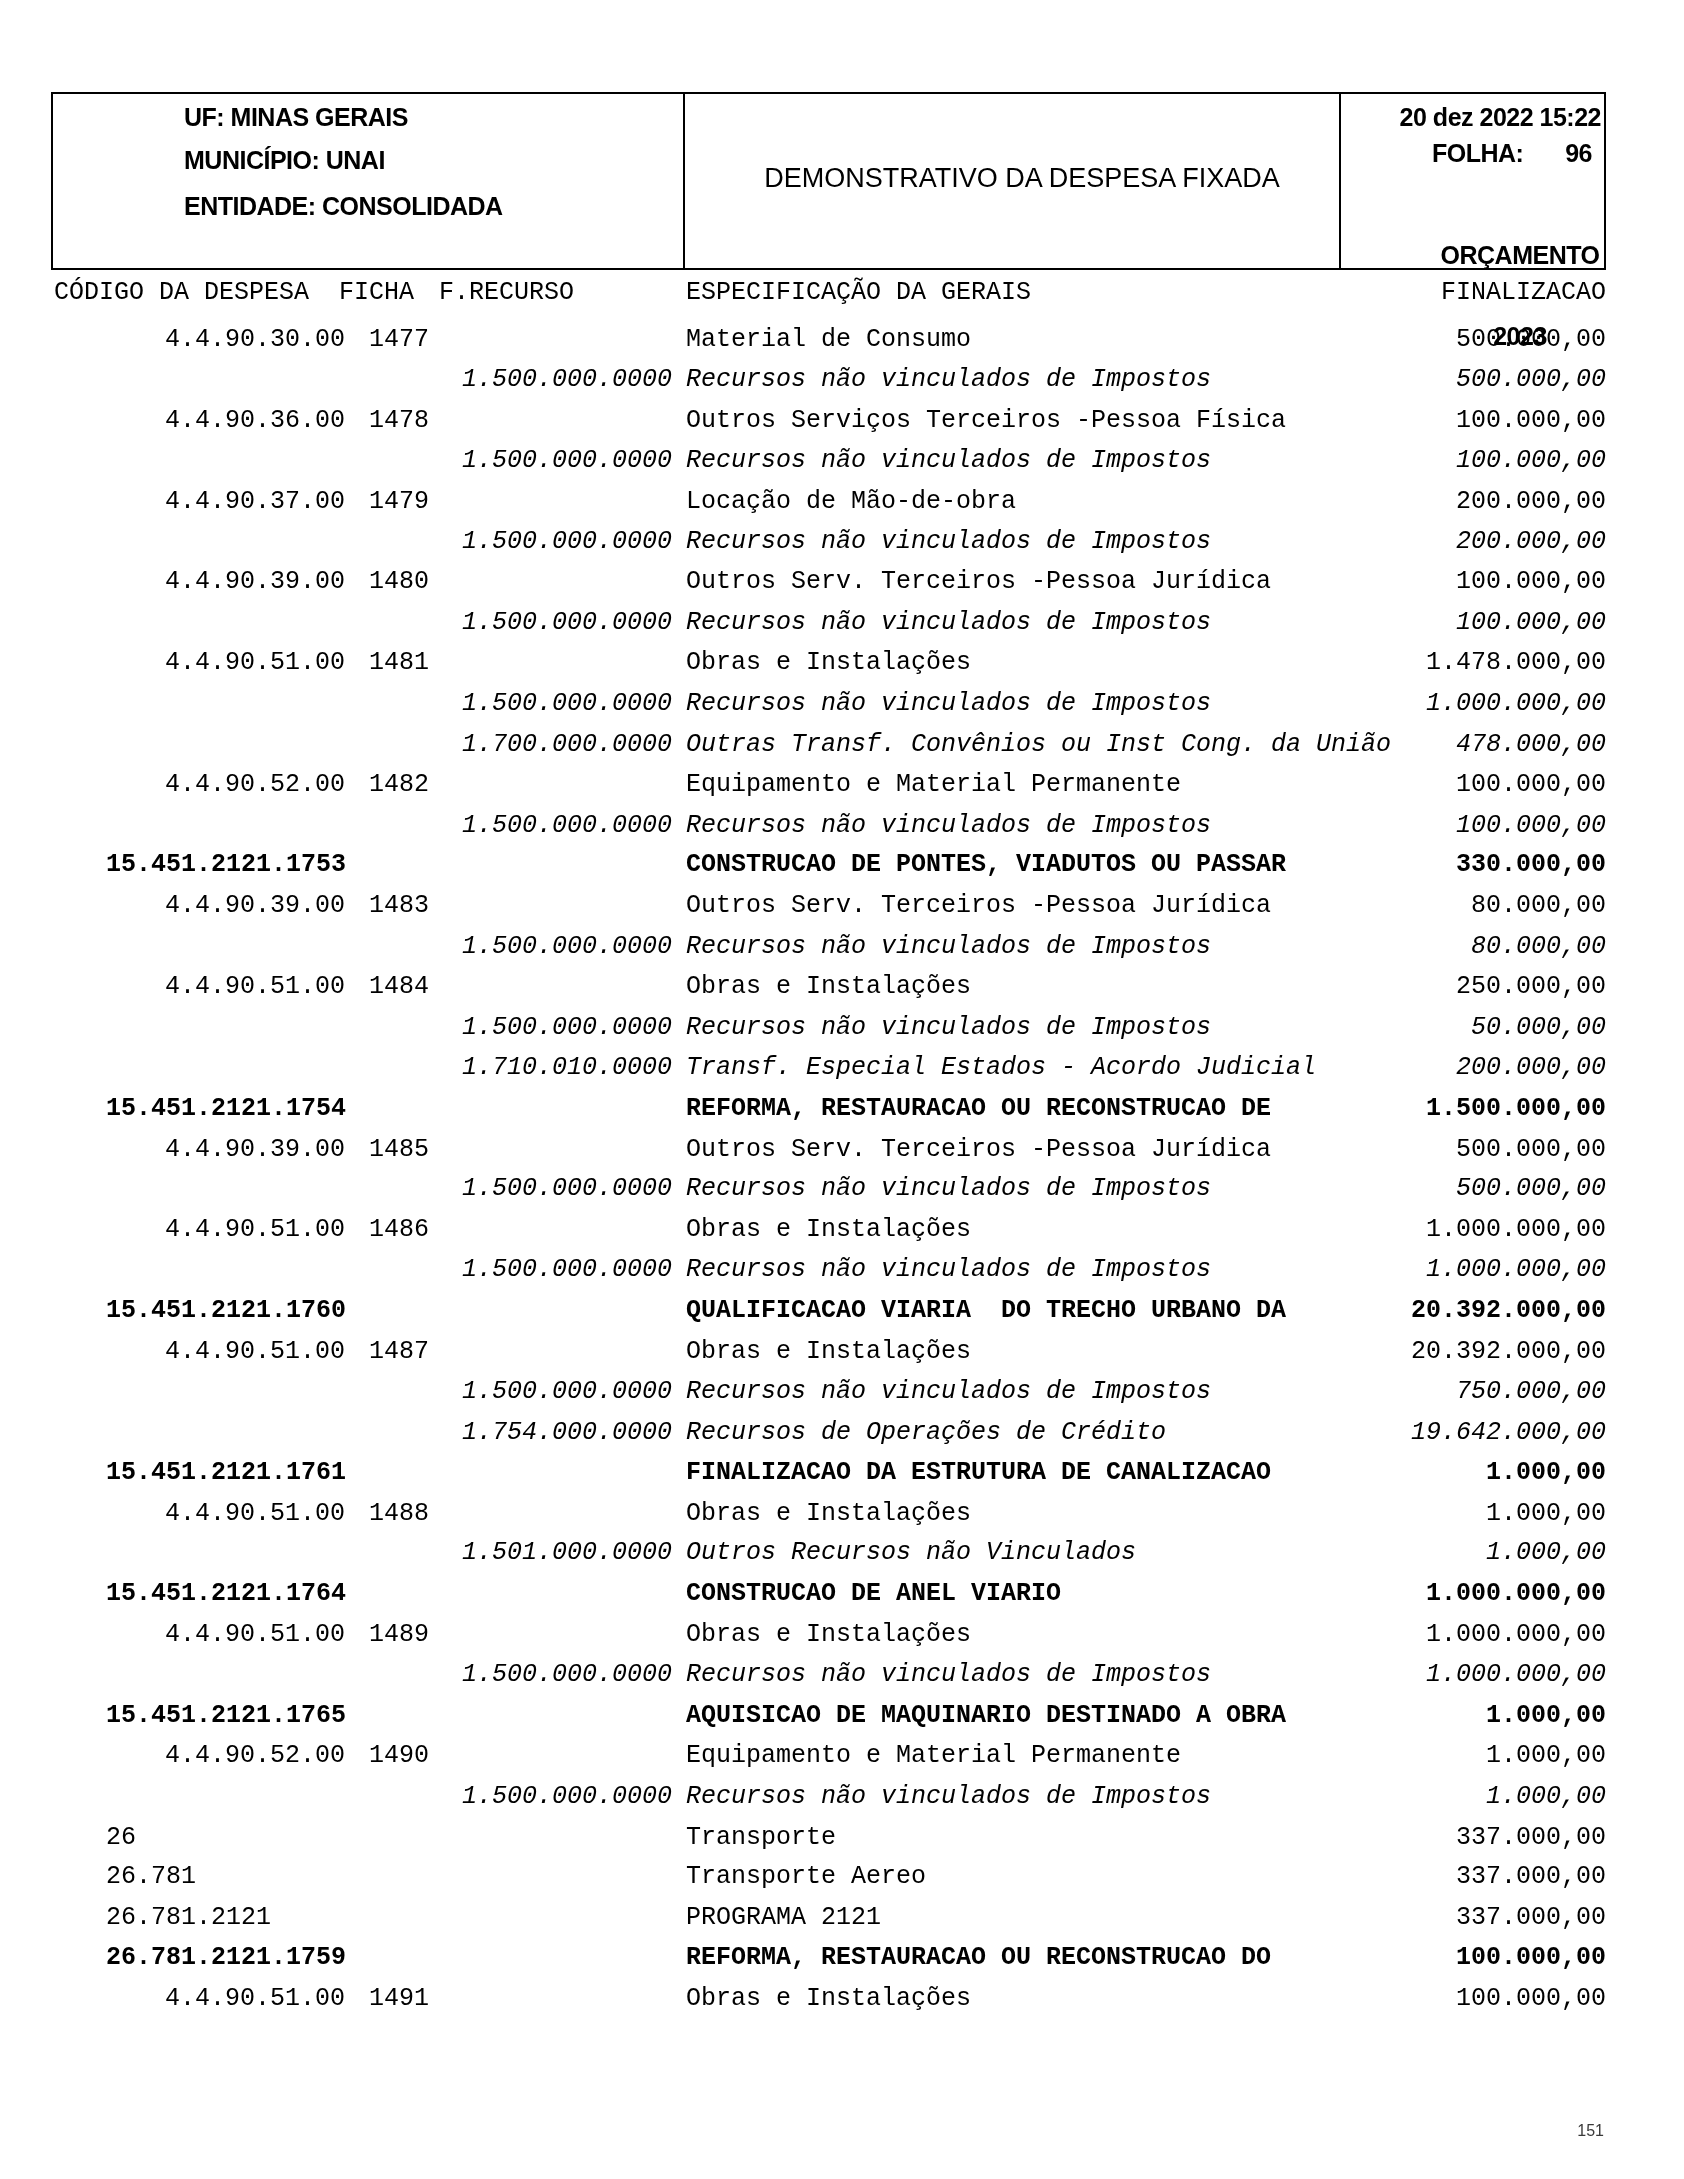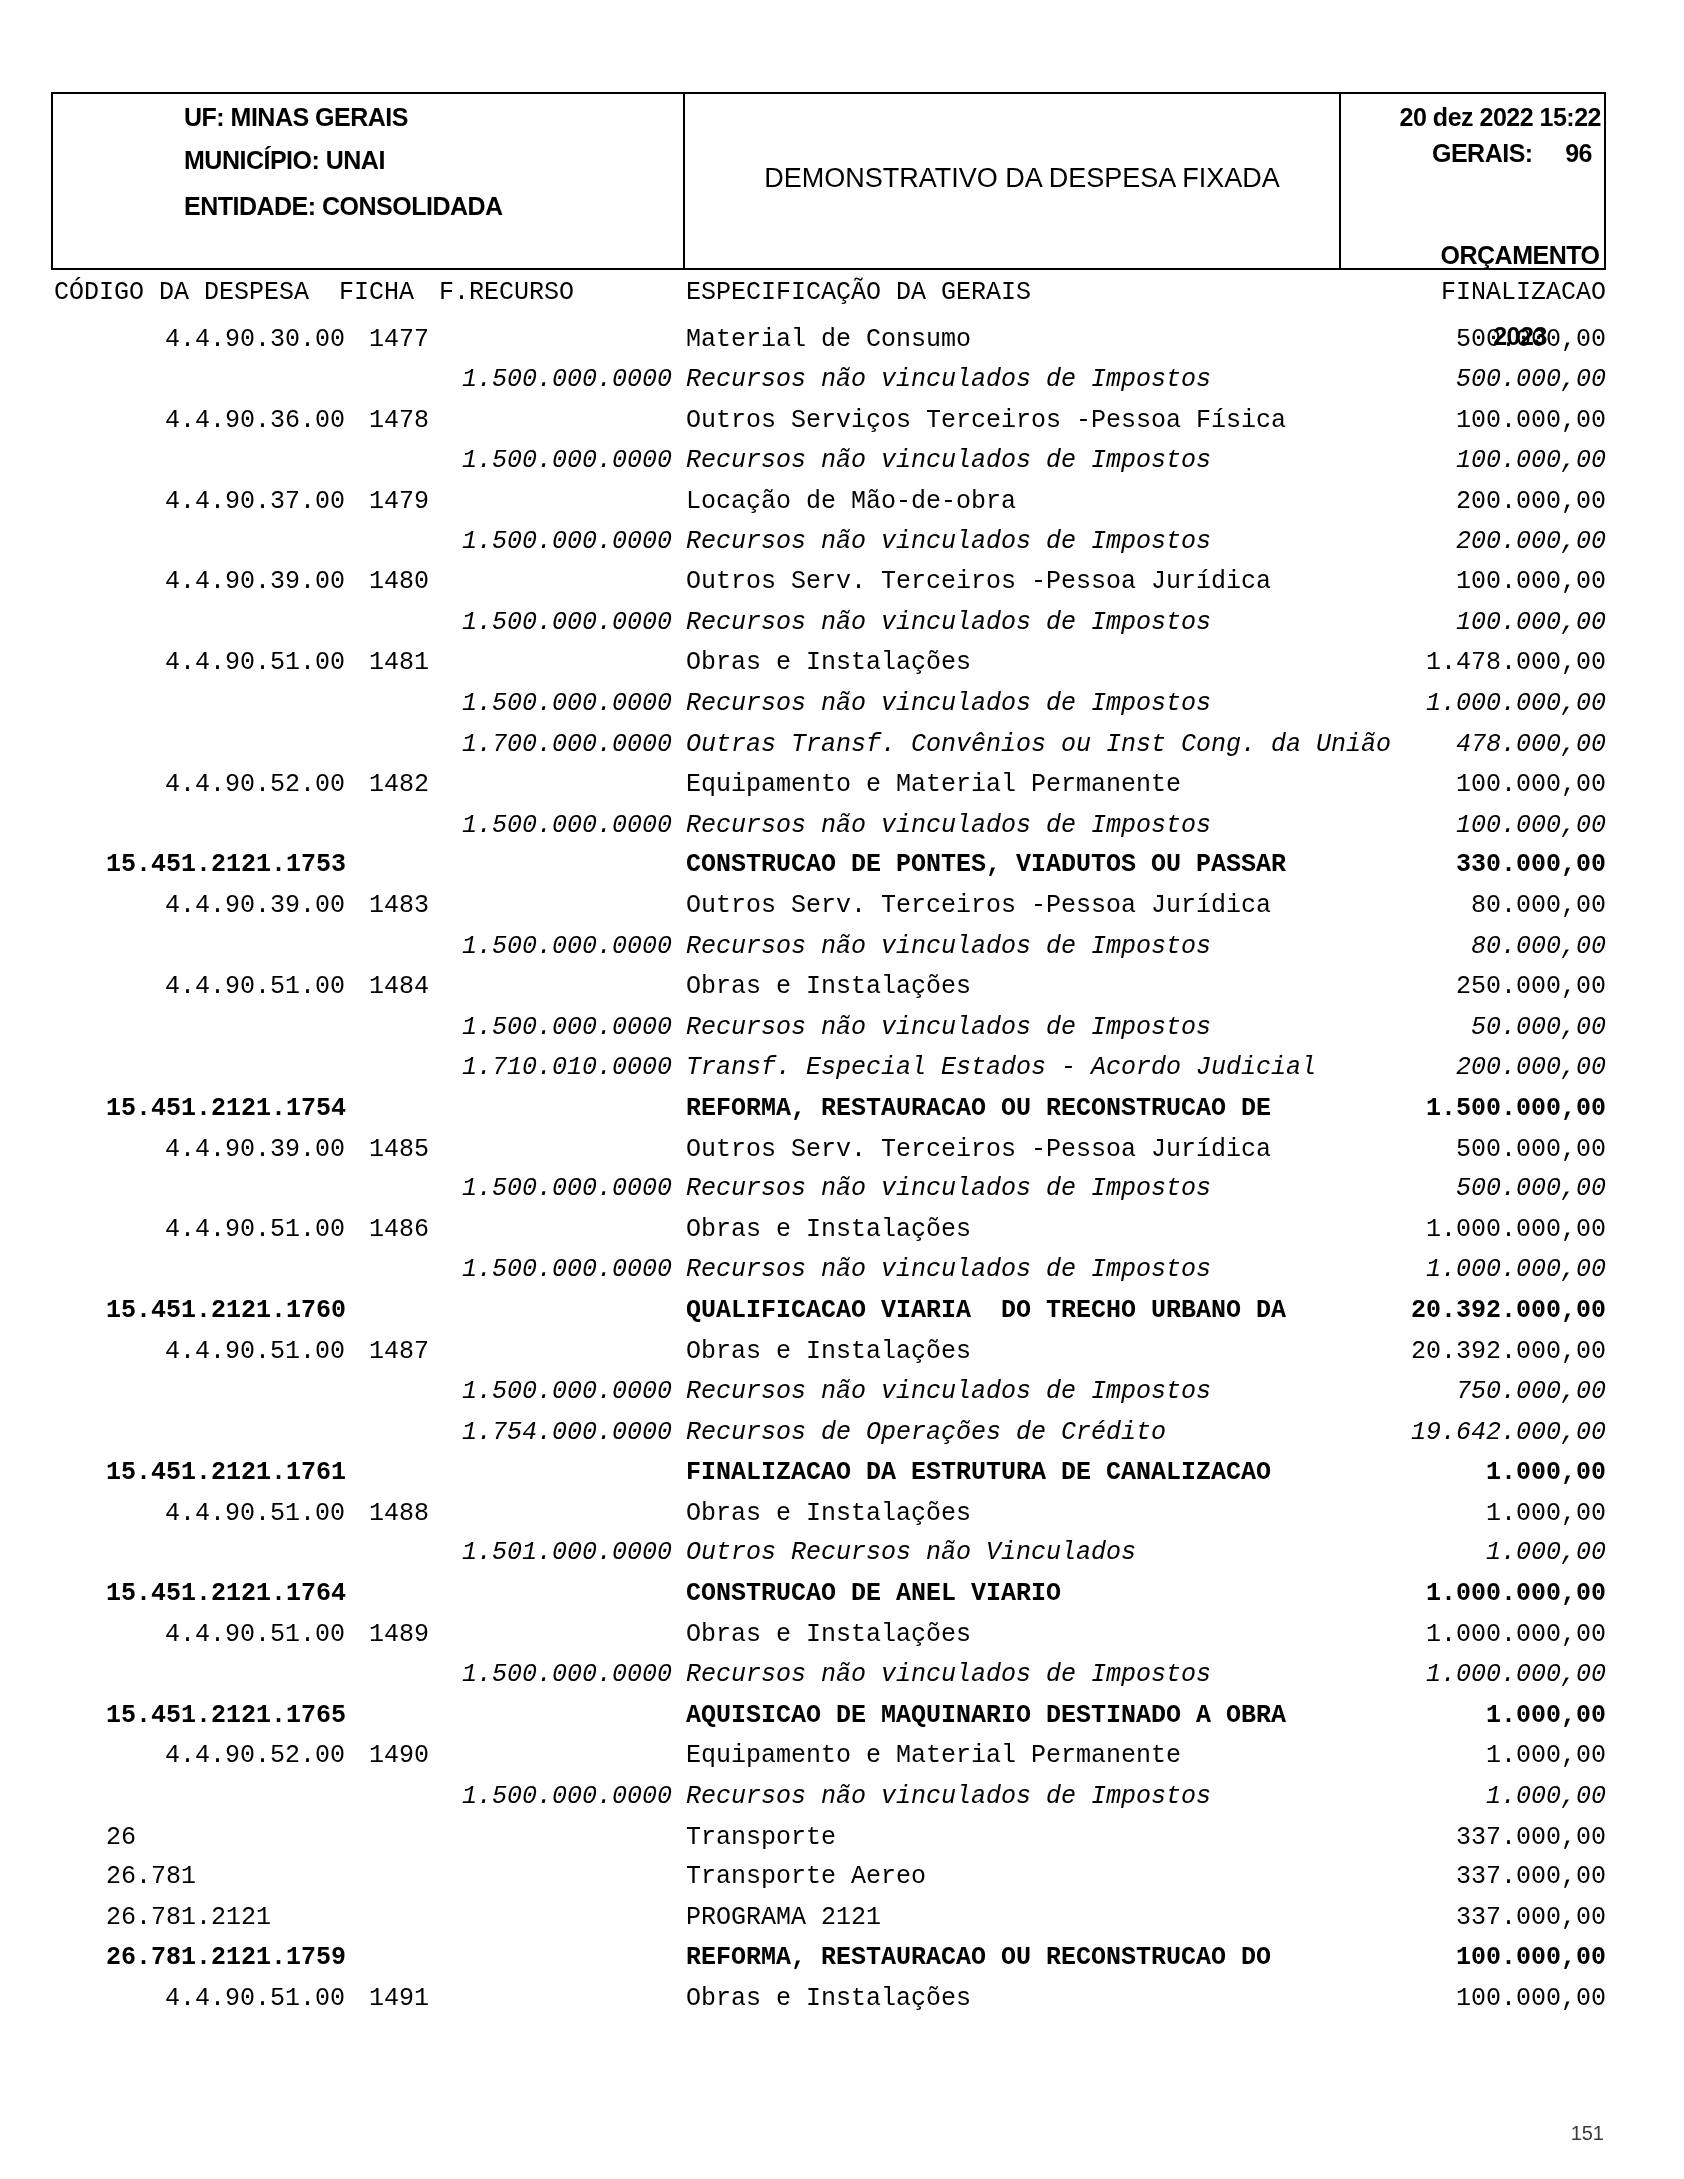--- a/index.html
+++ b/index.html
@@ -42,39 +42,39 @@
   .c-cod.ind{left:165px;}
   .c-ficha{left:339px;width:90px;text-align:right;}
   .c-rec{left:439px;width:233px;text-align:right;}
   .c-esp{left:686px;}
   .c-val{left:1309px;width:297px;text-align:right;}
   .r-italic{font-style:italic;}
   .r-bold{font-weight:bold;}
   
   .page-number{
     position:absolute;left:1505px;top:2122px;width:99px;text-align:right;
-    font-size:20px;color:#3a3a3a;
+    font-size:16px;color:#3a3a3a;
   }
 </style>
 </head>
 <body>
 
 <div class="header-box"></div>
 <div class="vdiv vdiv-1"></div>
 <div class="vdiv vdiv-2"></div>
 
 <div class="hdr-sans uf-line">UF: MINAS GERAIS</div>
 <div class="hdr-sans mun-line">MUNICÍPIO: UNAI</div>
 <div class="hdr-sans ent-line">ENTIDADE: CONSOLIDADA</div>
 
 <div class="report-title">DEMONSTRATIVO DA DESPESA FIXADA</div>
 
 <div class="hdr-sans datetime-line">20 dez 2022 15:22</div>
 <div class="hdr-sans folha-line">
-  <span>GERAIS:</span>
+  <span>FOLHA:</span>
   <span>96</span>
 </div>
 <div class="hdr-sans orcamento-block">
   <div>ORÇAMENTO</div>
   <div>2023</div>
 </div>
 
 <div class="mono thead">
   <span class="th th-codigo">CÓDIGO DA DESPESA</span>
   <span class="th th-ficha">FICHA</span>

